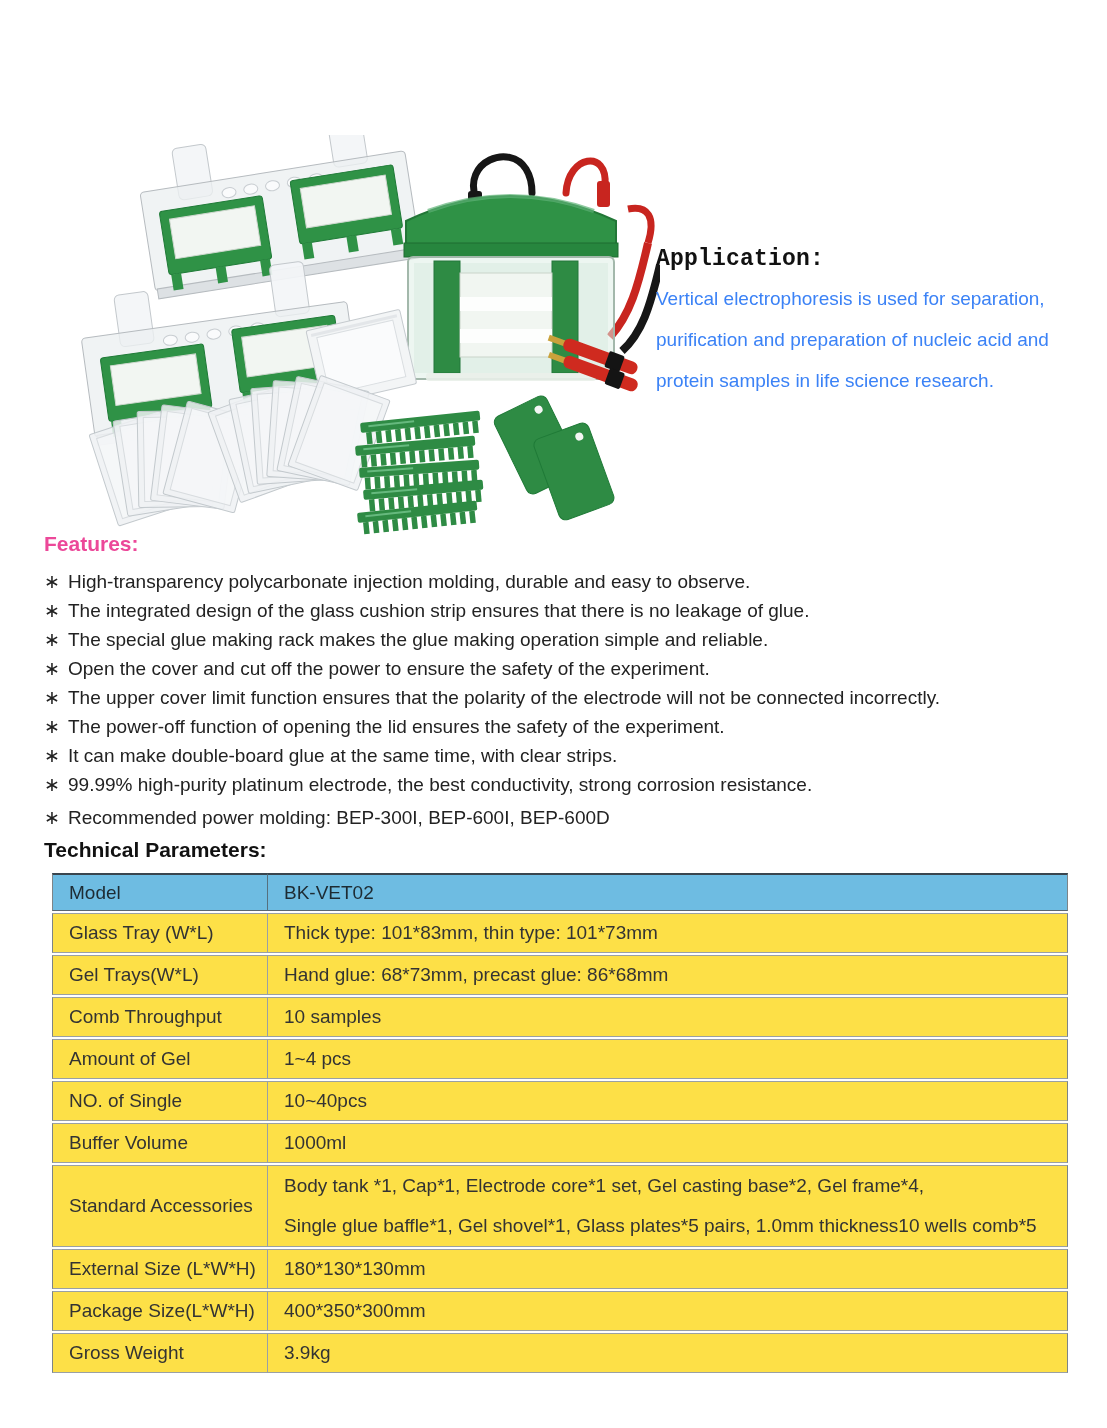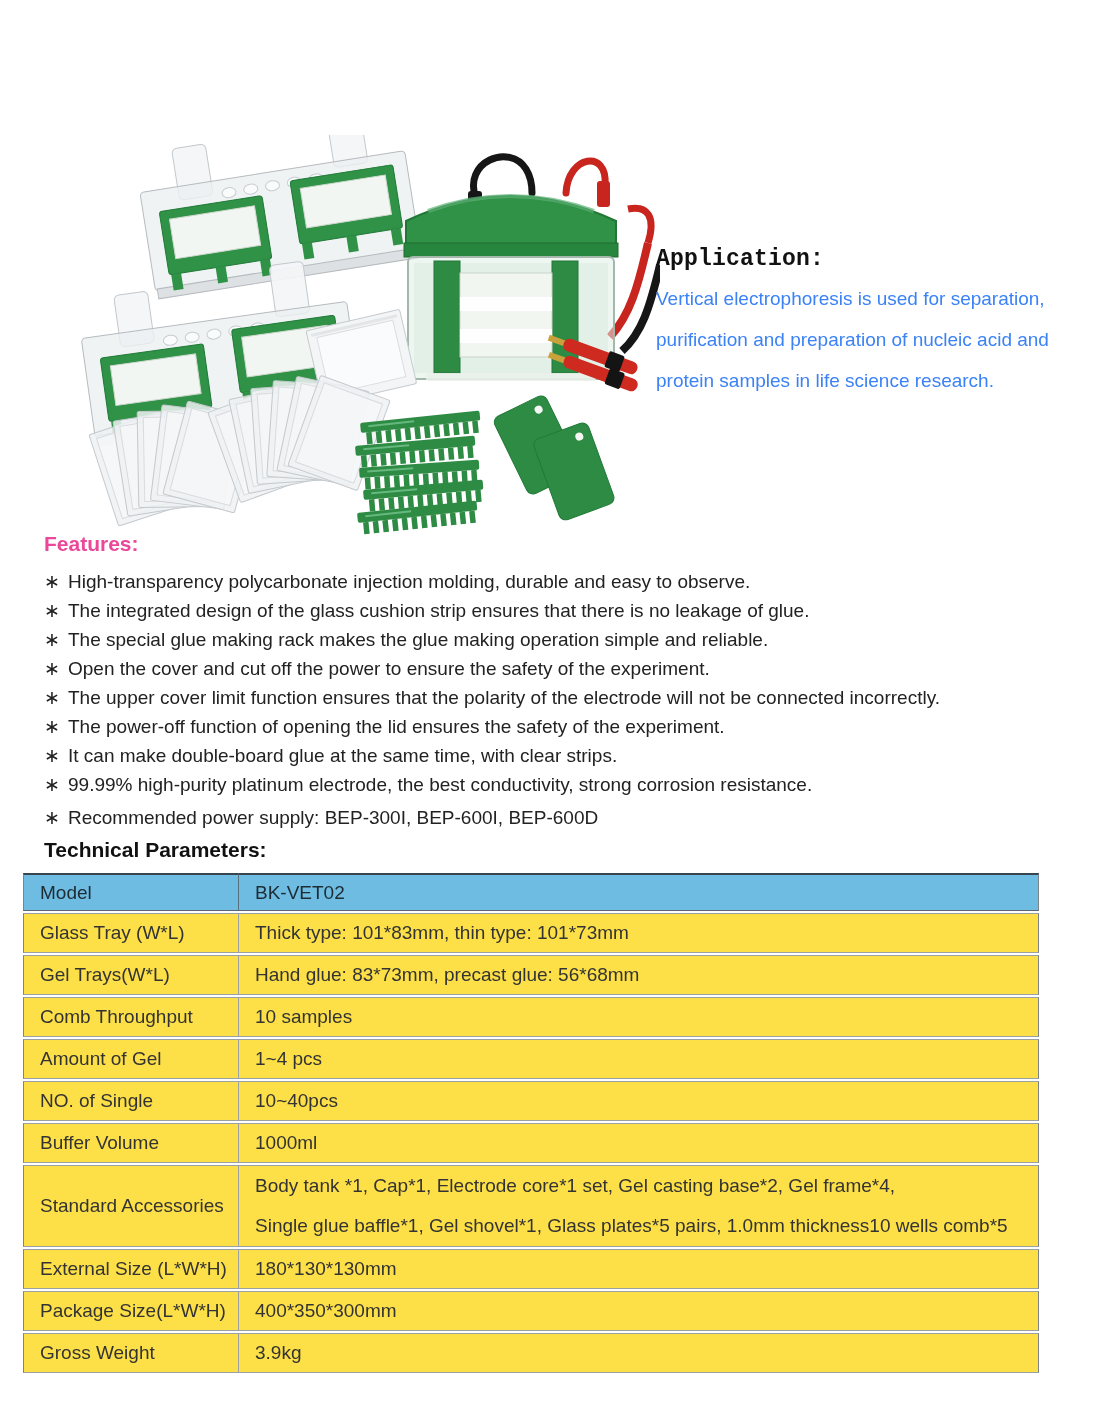--- a/index.html
+++ b/index.html
@@ -17,21 +17,21 @@
 
   .features { margin: 0 30px 0 44px; }
   .features h2 { margin: 0 0 11px 0; font-size: 21px; font-weight: 700; color: #ec4899; }
   .feature-item { font-size: 19px; line-height: 29px; color: #222; white-space: nowrap; }
   .feature-item .bullet { display: inline-block; width: 24px; }
   .feature-item.spaced { margin-top: 4px; }
 
   .tech-heading { margin: 6px 0 9px 44px; font-size: 21px; font-weight: 700; color: #111; }
 
   table.params {
-    margin-left: 23px; width: 1016px;
+    margin-left: 52px; width: 1016px;
     border-collapse: separate; border-spacing: 0 2px;
     font-size: 19px; color: #333;
     table-layout: fixed;
   }
   .params td {
     background: #fde047; height: 38px; padding: 0 8px 0 16px;
     border-top: 1px solid #9aa0a4; border-bottom: 1px solid #9aa0a4;
     vertical-align: middle;
   }
   .params td.k { width: 216px; border-left: 1px solid #7d8487; border-right: 1px solid #9aa0a4; }
@@ -181,41 +181,41 @@
   <div class="features">
     <h2>Features:</h2>
     <div class="feature-item"><span class="bullet">∗</span><span>High-transparency polycarbonate injection molding, durable and easy to observe.</span></div>
     <div class="feature-item"><span class="bullet">∗</span><span>The integrated design of the glass cushion strip ensures that there is no leakage of glue.</span></div>
     <div class="feature-item"><span class="bullet">∗</span><span>The special glue making rack makes the glue making operation simple and reliable.</span></div>
     <div class="feature-item"><span class="bullet">∗</span><span>Open the cover and cut off the power to ensure the safety of the experiment.</span></div>
     <div class="feature-item"><span class="bullet">∗</span><span>The upper cover limit function ensures that the polarity of the electrode will not be connected incorrectly.</span></div>
     <div class="feature-item"><span class="bullet">∗</span><span>The power-off function of opening the lid ensures the safety of the experiment.</span></div>
     <div class="feature-item"><span class="bullet">∗</span><span>It can make double-board glue at the same time, with clear strips.</span></div>
     <div class="feature-item"><span class="bullet">∗</span><span>99.99% high-purity platinum electrode, the best conductivity, strong corrosion resistance.</span></div>
-    <div class="feature-item spaced"><span class="bullet">∗</span><span>Recommended power supply: BEP-300I, BEP-600I, BEP-600D</span></div>
+    <div class="feature-item spaced"><span class="bullet">∗</span><span>Recommended power molding: BEP-300I, BEP-600I, BEP-600D</span></div>
   </div>
 
   <h2 class="tech-heading">Technical Parameters:</h2>
 
   <table class="params">
     <tbody>
         <tr class="head">
       <td class="k">Model</td>
       <td class="v">BK-VET02</td>
     </tr>
     <tr>
       <td class="k">Glass Tray (W*L)</td>
       <td class="v">
             <div class="line">Thick type: 101*83mm, thin type: 101*73mm</div>
           </td>
     </tr>
     <tr>
       <td class="k">Gel Trays(W*L)</td>
       <td class="v">
-            <div class="line">Hand glue: 83*73mm, precast glue: 56*68mm</div>
+            <div class="line">Hand glue: 68*73mm, precast glue: 86*68mm</div>
           </td>
     </tr>
     <tr>
       <td class="k">Comb Throughput</td>
       <td class="v">
             <div class="line">10 samples</div>
           </td>
     </tr>
     <tr>
       <td class="k">Amount of Gel</td>

